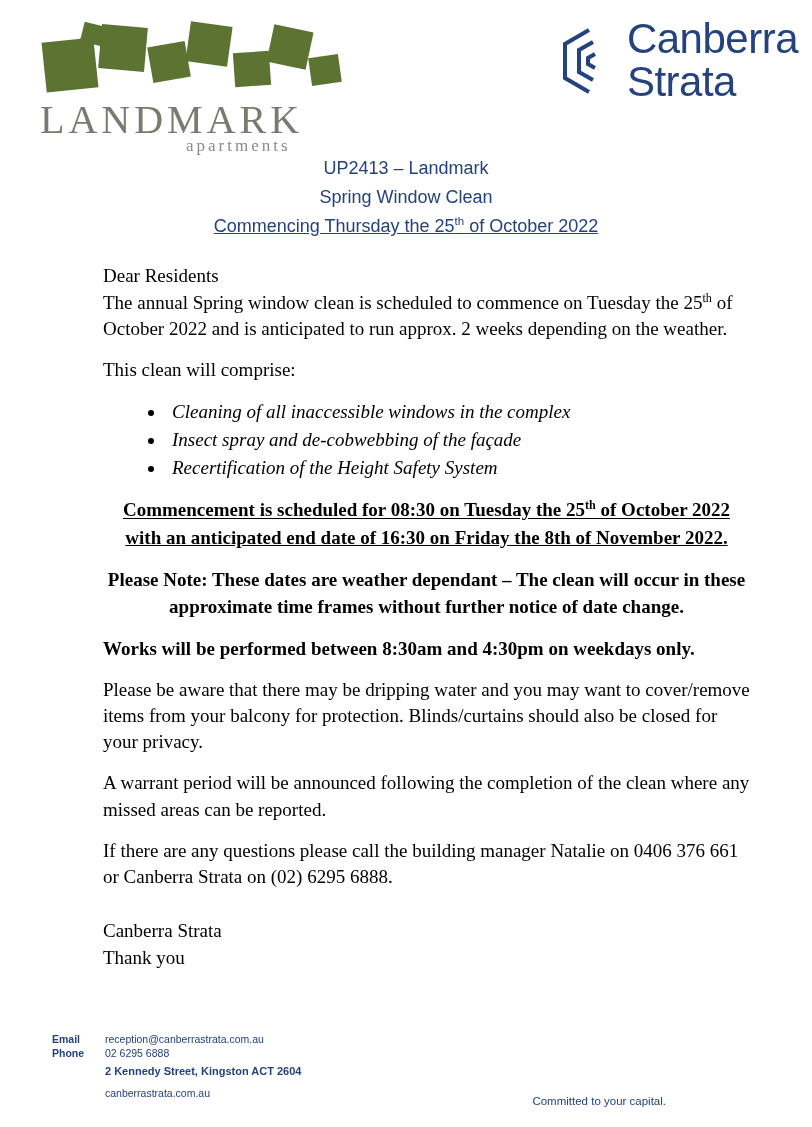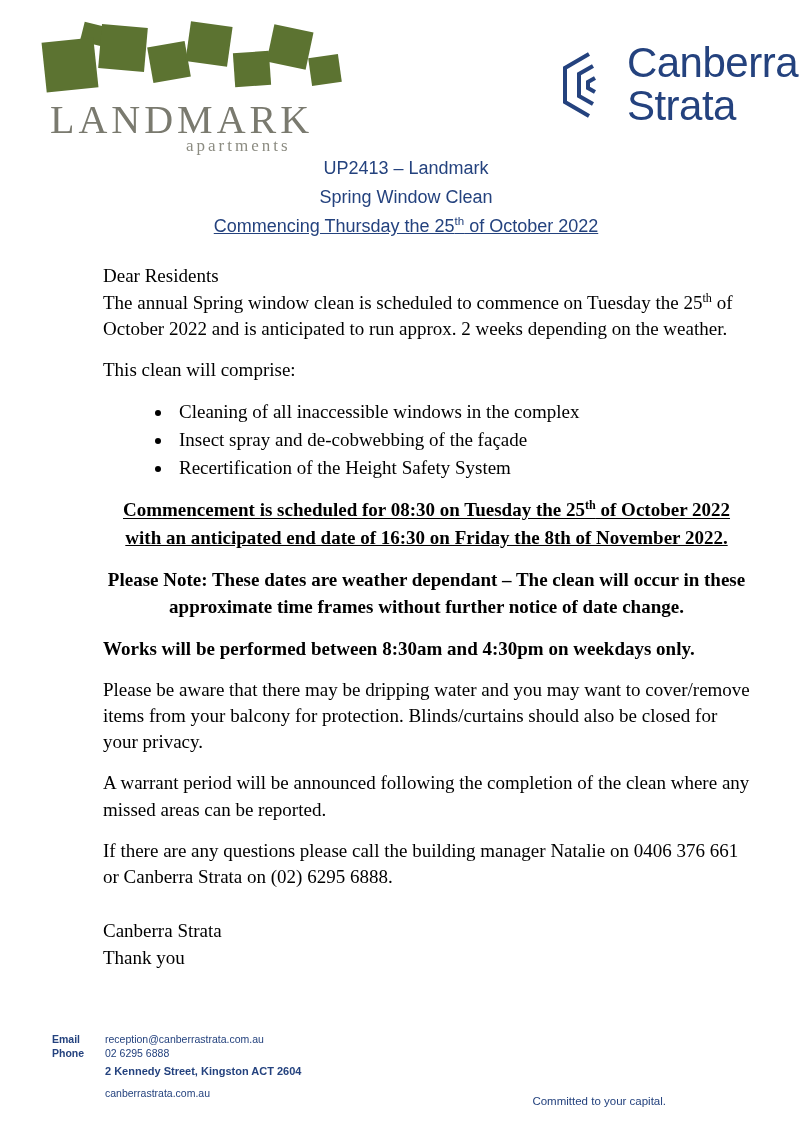--- a/index.html
+++ b/index.html
@@ -52,41 +52,41 @@
   .sq.b { left: 62px;  top: 4px;  width: 46px; height: 44px; transform: rotate(5deg); }
   .sq.c { left: 112px; top: 22px; width: 38px; height: 36px; transform: rotate(-10deg); }
   .sq.d { left: 150px; top: 2px;  width: 42px; height: 40px; transform: rotate(8deg); }
   .sq.e { left: 196px; top: 30px; width: 36px; height: 34px; transform: rotate(-4deg); }
   .sq.f { left: 232px; top: 6px;  width: 40px; height: 38px; transform: rotate(12deg); }
   .sq.g { left: 272px; top: 34px; width: 30px; height: 28px; transform: rotate(-8deg); }
   .sq.h { left: 44px;  top: 2px;  width: 22px; height: 20px; transform: rotate(14deg); }
 
   .landmark-word {
     position: absolute;
-    left: 12px;
+    left: 2px;
     top: 74px;
     font-family: "Liberation Serif", serif;
     font-size: 40px;
     letter-spacing: 4px;
     color: #7a7a6f;
   }
   .landmark-sub {
     position: absolute;
     left: 148px;
     top: 114px;
     font-family: "Liberation Serif", serif;
     font-size: 17px;
     letter-spacing: 3px;
     color: #8c8c82;
   }
 
   .canberra-logo {
     position: absolute;
     right: 14px;
-    top: 42px;
+    top: 18px;
     display: flex;
     align-items: center;
     gap: 14px;
   }
   .canberra-mark {
     width: 64px;
     height: 74px;
   }
   .canberra-text {
     font-family: "Liberation Sans", sans-serif;
@@ -119,22 +119,23 @@
     margin: 0 0 15px 0;
   }
   .tight { margin-bottom: 0 !important; }
 
   ul.comprise {
     margin: 0 0 16px 0;
     padding-left: 52px;
     list-style: disc;
   }
   ul.comprise li {
-    margin: 0 0 2px 18px;
+    margin: 0 0 2px 11px;
     padding-left: 6px;
+    font-style: italic;
   }
 
   .bold-underline {
     font-weight: bold;
     text-decoration: underline;
     text-align: center;
     margin: 0 0 18px 0;
     line-height: 1.42;
   }
   .bold-center {

